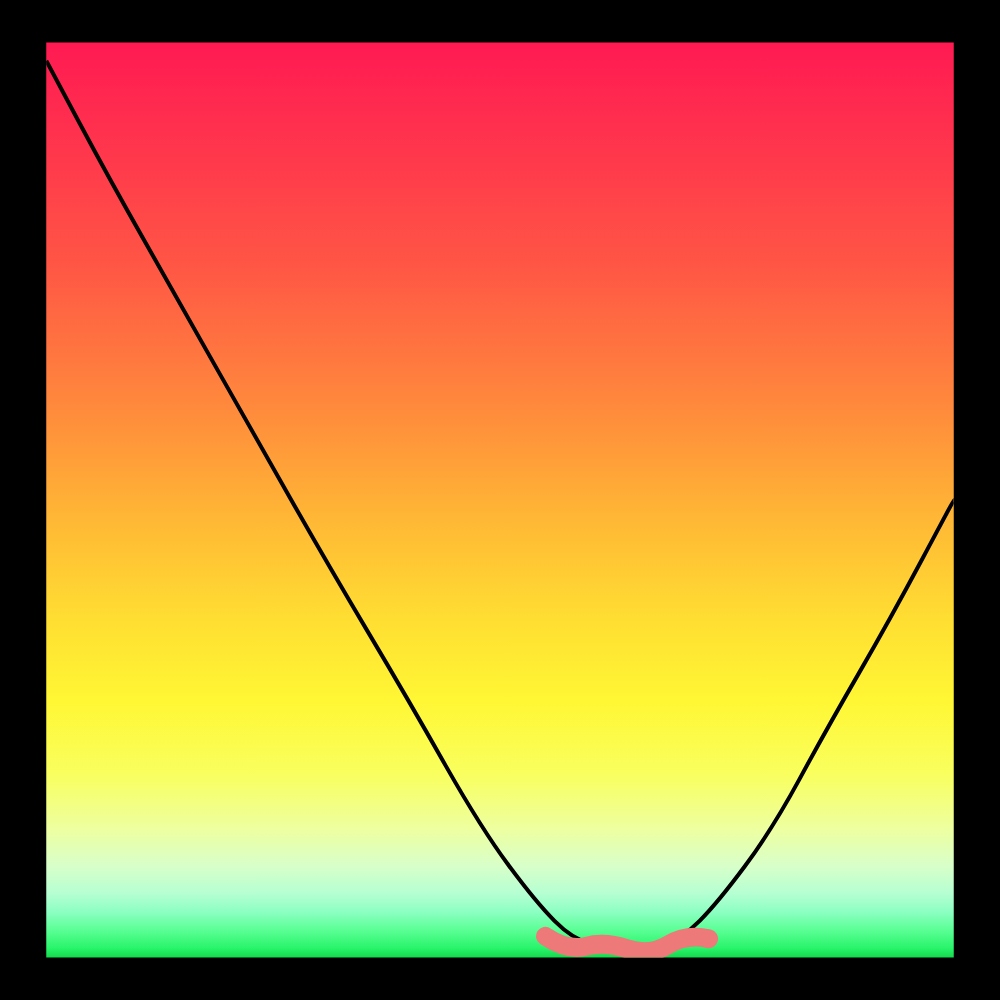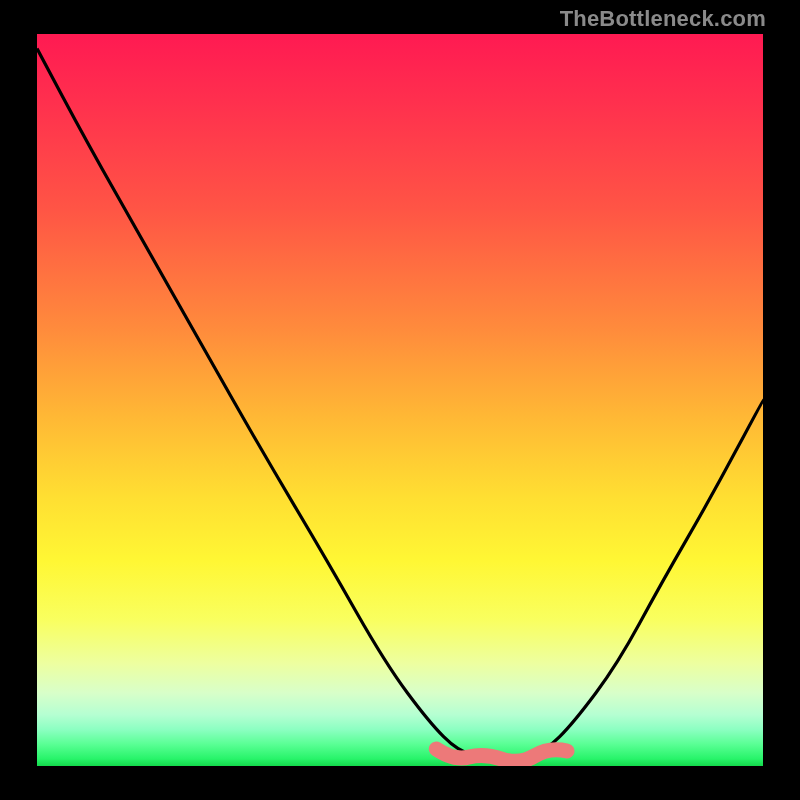--- a/index.html
+++ b/index.html
@@ -60,21 +60,20 @@
     width: 726px;
     height: 732px;
     pointer-events: none;
   }
 </style>
 </head>
 <body>
 
 <div class="frame">
 
-  <div class="watermark">TheBottleneck.com</div>
 
   <div class="plot-area">
     <svg class="curve" viewBox="0 0 726 732" preserveAspectRatio="none">
 
       <path id="curve-path" fill="none" stroke="#000000" stroke-width="3.2" d="M 0.0 14.6 Q 0.0 14.6 25.4 62.2 Q 50.8 109.8 79.9 161.0 Q 108.9 212.3 137.9 263.5 Q 167.0 314.8 196.0 366.0 Q 225.1 417.2 257.7 472.1 Q 290.4 527.0 319.4 578.3 Q 348.5 629.5 370.3 658.8 Q 392.0 688.1 406.6 702.7 Q 421.1 717.4 435.6 721.0 Q 450.1 724.7 464.6 724.7 Q 479.2 724.7 493.7 721.0 Q 508.2 717.4 522.7 702.7 Q 537.2 688.1 559.0 658.8 Q 580.8 629.5 602.6 589.3 Q 624.4 549.0 649.8 505.1 Q 675.2 461.2 700.6 413.6 T 726.0 366.0"></path>
 
       <path id="highlight-path" fill="none" stroke="#ed7979" stroke-width="15" stroke-linecap="round" d="M 399.3 715.0 Q 417.3 727.0 432.0 723.0 T 464.6 725.0 T 497.3 722.0 T 530.0 717.0"></path>
     </svg>
   </div>
 

